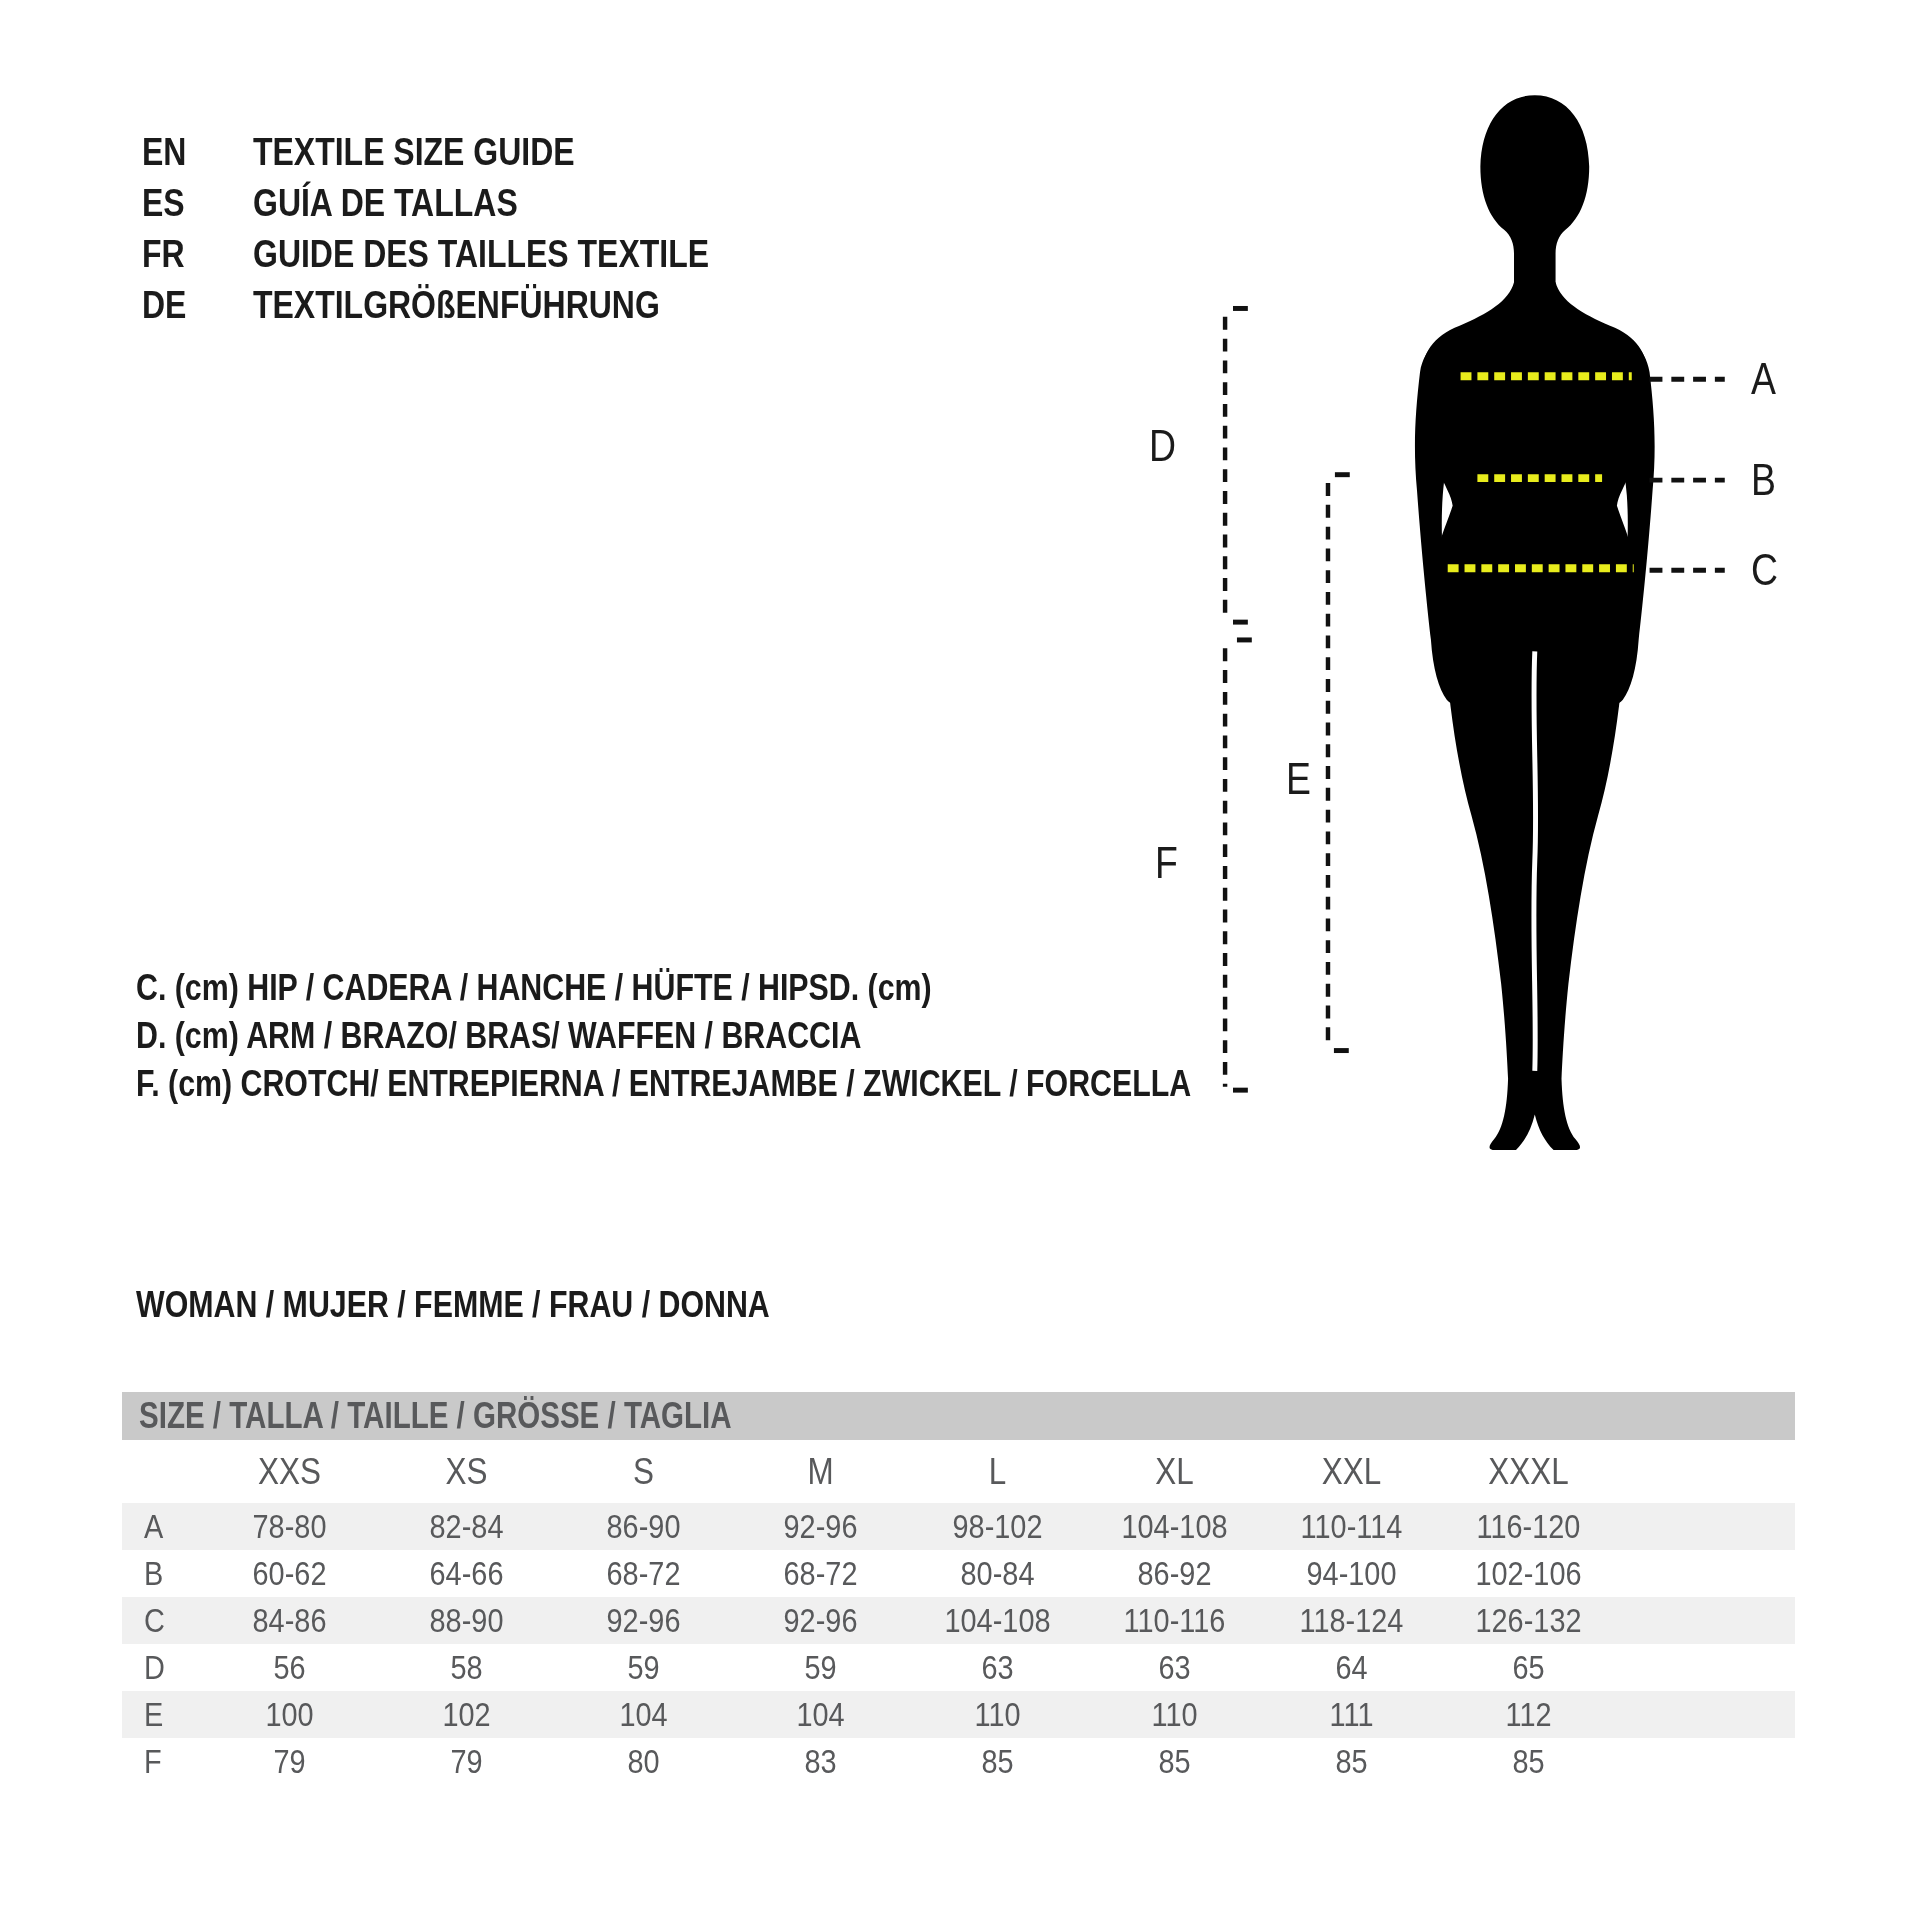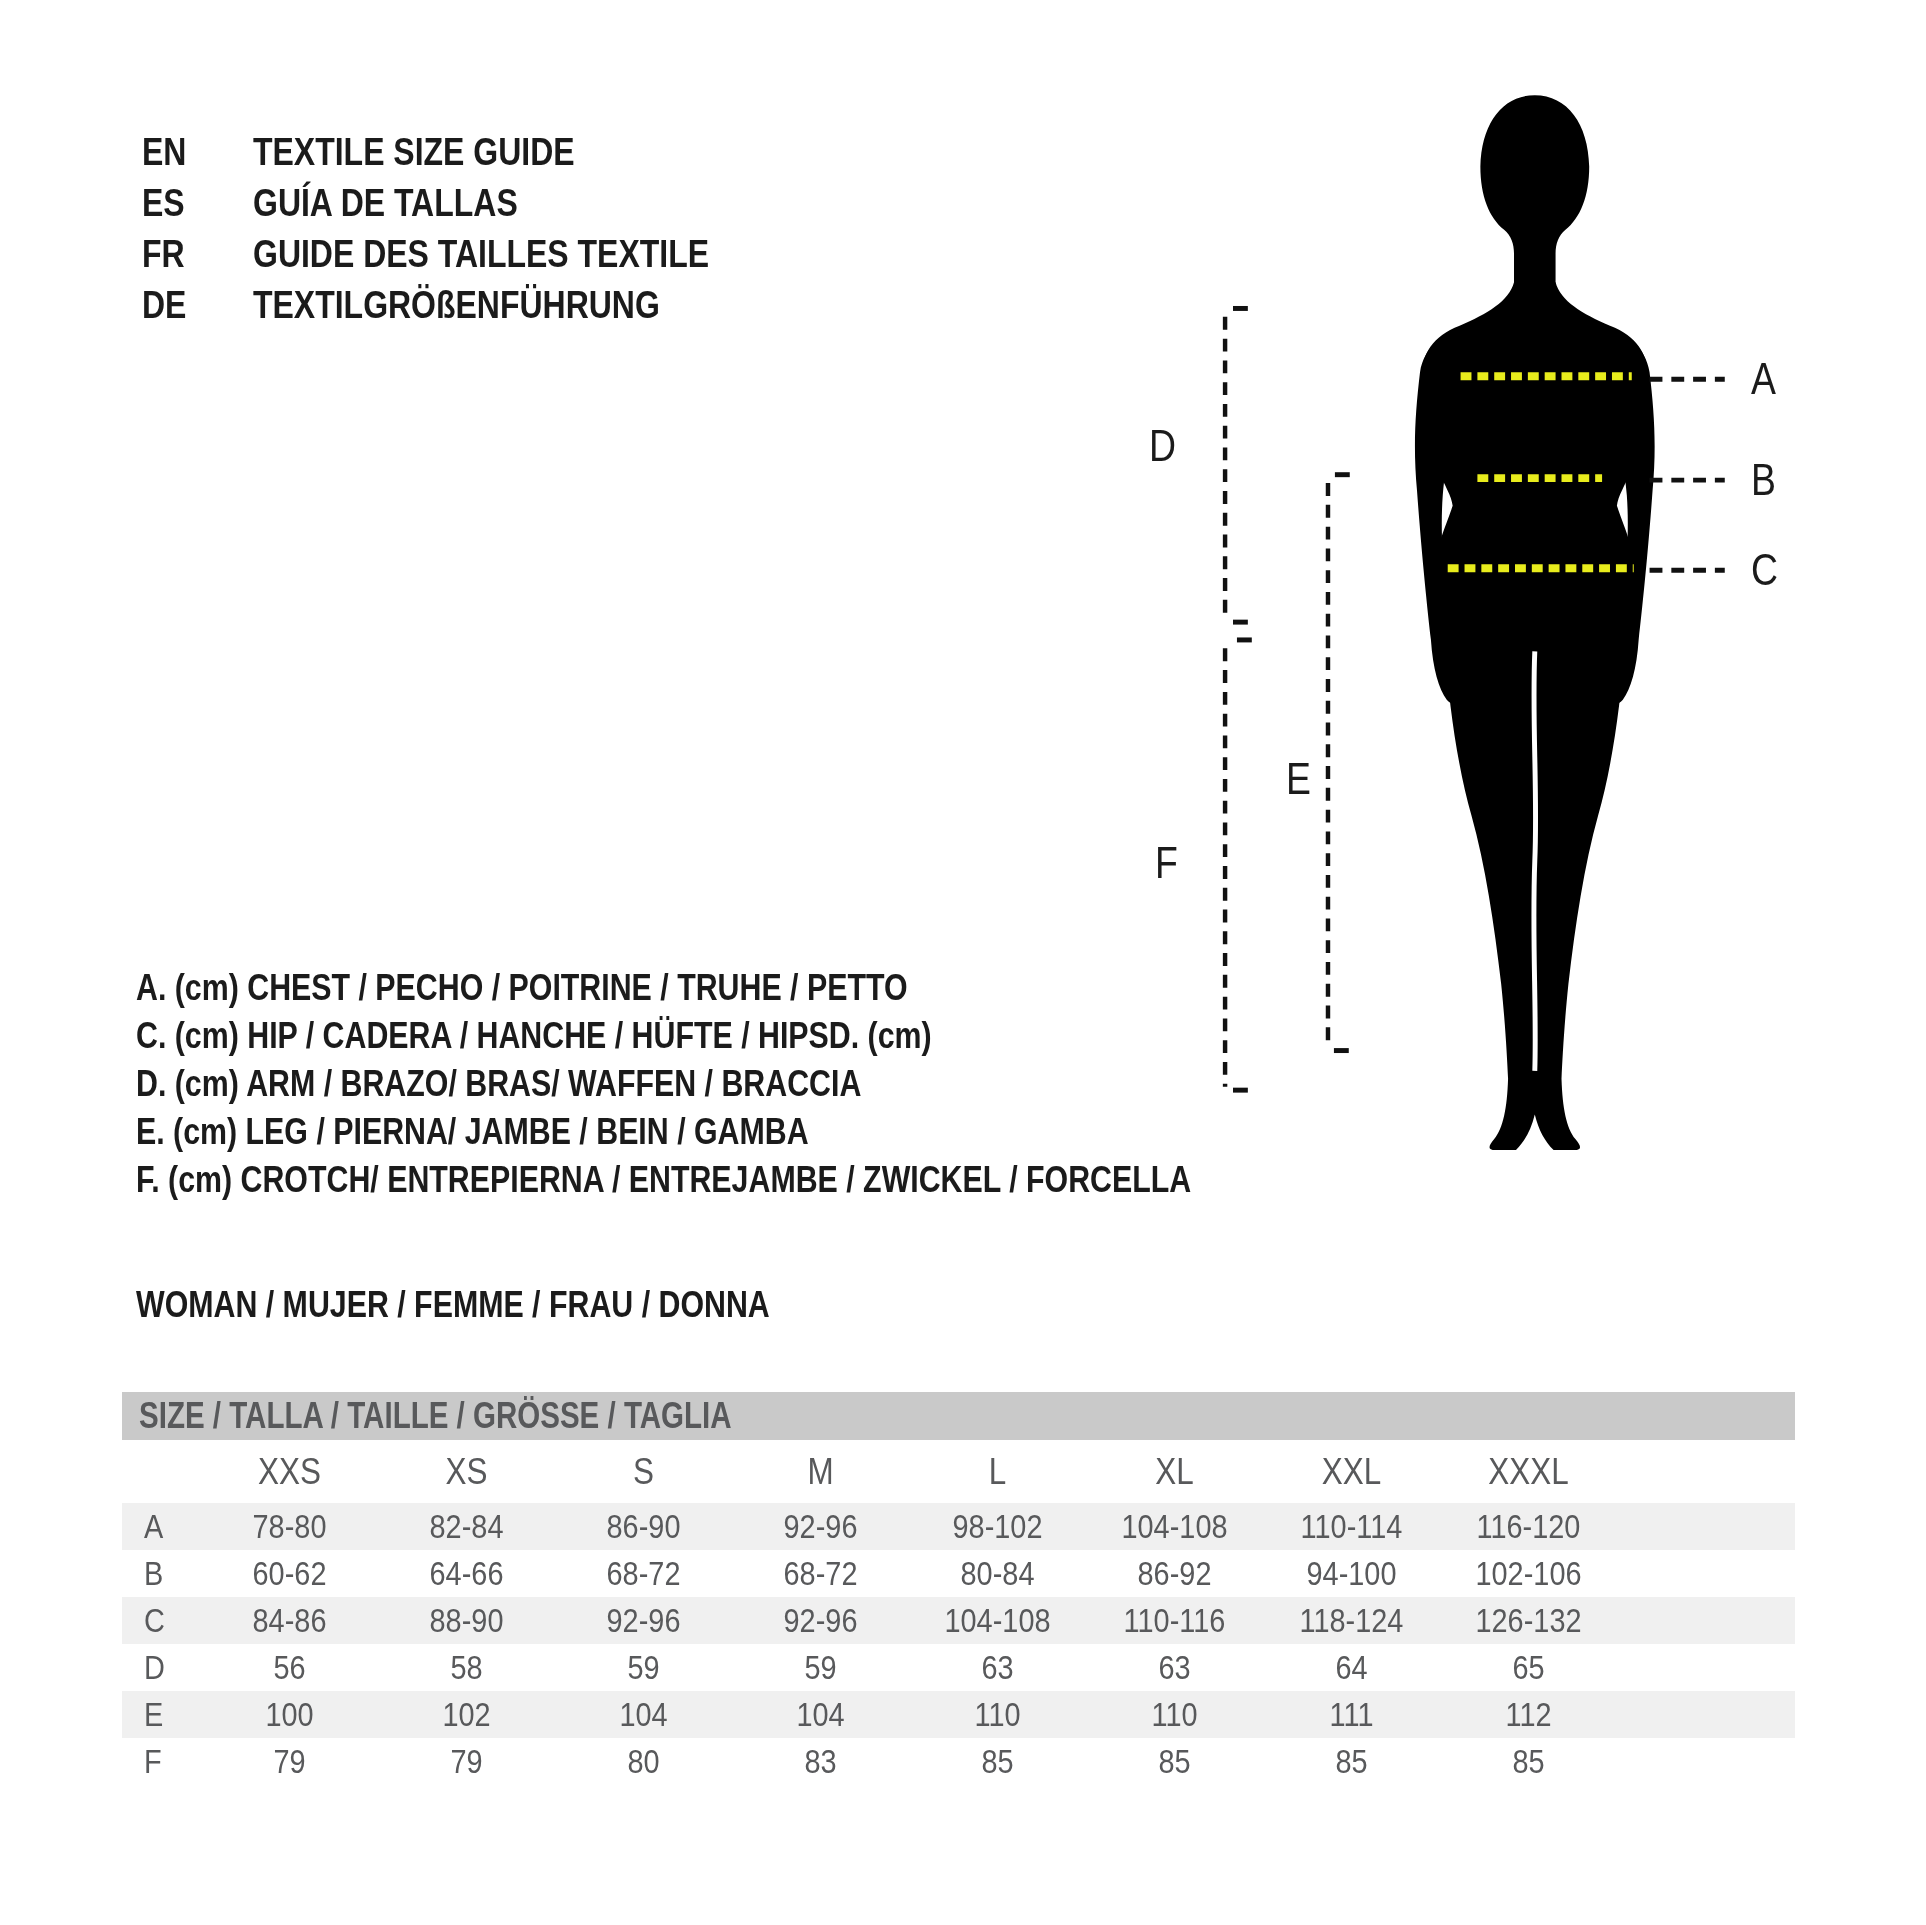--- a/index.html
+++ b/index.html
@@ -105,30 +105,24 @@
     <div class="fig-label" style="left:612px; top:275px;">A</div>
     <div class="fig-label" style="left:612px; top:376px;">B</div>
     <div class="fig-label" style="left:612px; top:466px;">C</div>
     <div class="fig-label" style="left:10px;  top:342px;">D</div>
     <div class="fig-label" style="left:147px; top:675px;">E</div>
     <div class="fig-label" style="left:16px;  top:759px;">F</div>
   </div>
 
   <div class="desc">
     <div class="desc-line">
-        <span class="ctext">A. (cm) CHEST / PECHO / POITRINE / TRUHE / PETTO</span>
-      </div>
-    <div class="desc-line">
         <span class="ctext">C. (cm) HIP / CADERA / HANCHE / HÜFTE / HIPSD. (cm)</span>
       </div>
     <div class="desc-line">
         <span class="ctext">D. (cm) ARM / BRAZO/ BRAS/ WAFFEN / BRACCIA</span>
-      </div>
-    <div class="desc-line">
-        <span class="ctext">E. (cm) LEG / PIERNA/ JAMBE / BEIN / GAMBA</span>
       </div>
     <div class="desc-line">
         <span class="ctext">F. (cm) CROTCH/ ENTREPIERNA / ENTREJAMBE / ZWICKEL / FORCELLA</span>
       </div>
   </div>
 
   <div class="woman">
     <span class="ctext">WOMAN / MUJER / FEMME / FRAU / DONNA</span>
   </div>
 

